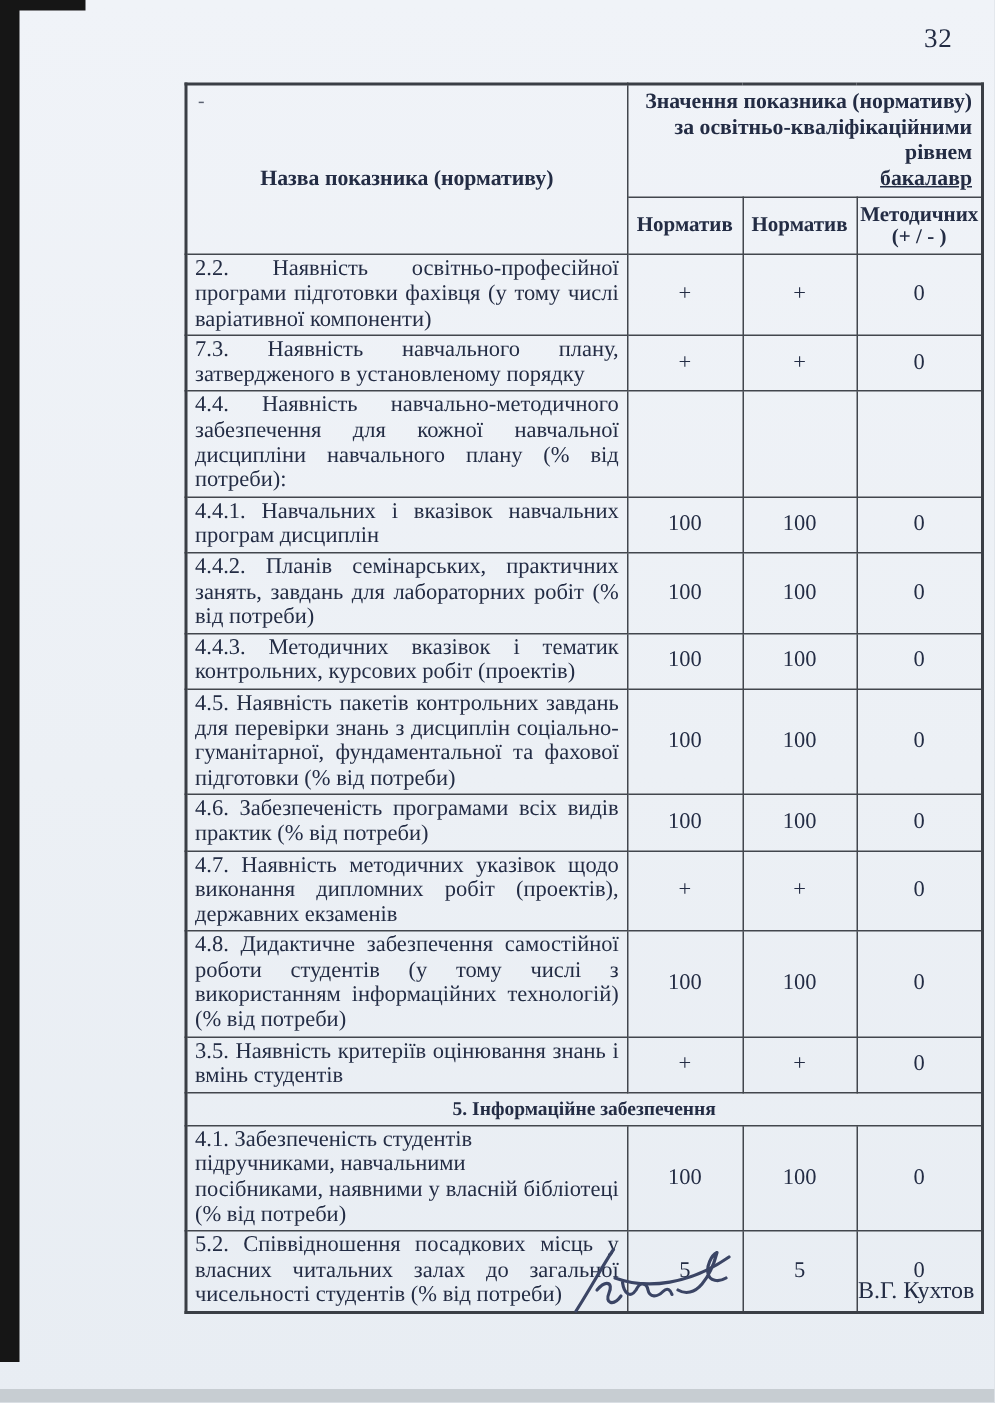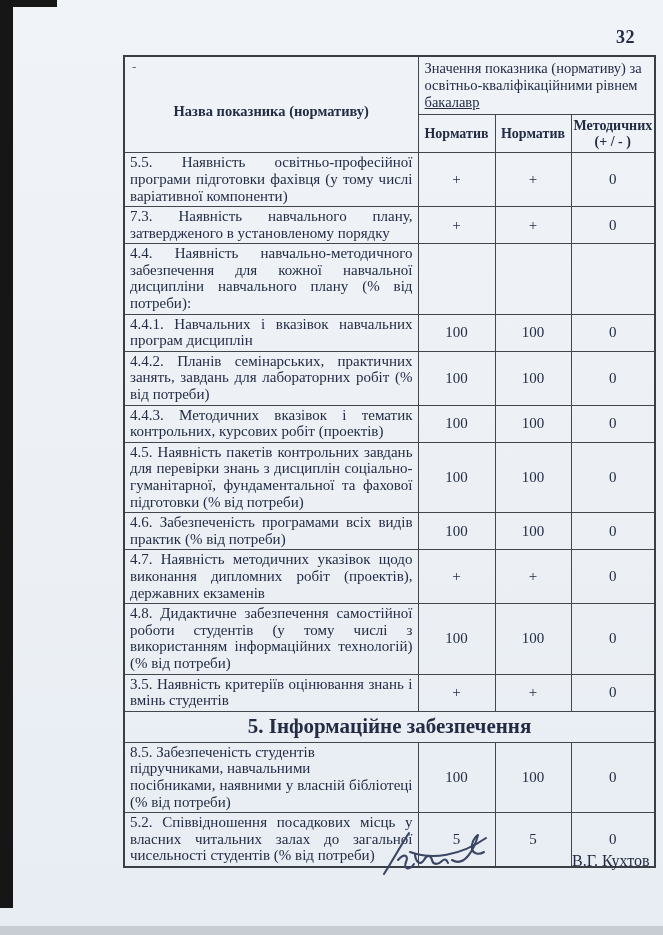--- a/index.html
+++ b/index.html
@@ -26,24 +26,23 @@
     width: 57px; height: 7px;
     background: #161616;
   }
   .scan-bottom {
     position: absolute; left: 0; bottom: 0;
     width: 663px; height: 9px;
     background: #c7cdd2;
   }
   .page-number {
     position: absolute;
-    top: 27px; right: 28px;
+    top: 15px; right: 28px;
     font-size: 18px;
     letter-spacing: 0.5px;
-    font-weight: bold;
   }
   table.tbl {
     position: absolute;
     left: 123px; top: 55px;
     width: 531px;
     border-collapse: collapse;
     table-layout: fixed;
     font-size: 15px;
     color: #232c44;
   }
@@ -61,23 +60,23 @@
     position: relative;
   }
   .corner-mark {
     position: absolute;
     left: 7px; top: 2px;
     font-weight: normal;
     color: #5a6070;
     font-size: 13px;
   }
   .h-group {
-    font-weight: normal;
+    font-weight: bold;
     font-size: 14.5px;
-    text-align: left;
+    text-align: right;
     line-height: 1.18;
     padding: 3px 6px;
     height: 46px;
     vertical-align: middle;
   }
   .h-group .u {
     display: block;
     text-decoration: underline;
   }
   .h-sub {
@@ -99,21 +98,21 @@
   }
   td.val {
     text-align: center;
     vertical-align: middle;
     font-size: 15px;
     padding: 0 2px;
   }
   td.section {
     text-align: center;
     font-weight: bold;
-    font-size: 21px;
+    font-size: 13px;
     padding: 2px 4px 3px 4px;
   }
   .footer-role {
     position: absolute;
     left: 104px; top: 852px;
     font-size: 16px;
   }
   .footer-name {
     position: absolute;
     left: 528px; top: 852px;
@@ -164,21 +163,21 @@
       </tr>
       <tr>
         <th class="h-sub">Норматив</th>
         <th class="h-sub">Норматив</th>
         <th class="h-sub">Методичних
 (+ / - )</th>
       </tr>
     </thead>
     <tbody>
     <tr>
-      <td class="lbl">5.5. Наявність освітньо-професійної програми підготовки фахівця (у тому числі варіативної компоненти)</td>
+      <td class="lbl">2.2. Наявність освітньо-професійної програми підготовки фахівця (у тому числі варіативної компоненти)</td>
       <td class="val">+</td>
       <td class="val">+</td>
       <td class="val">0</td>
     </tr>
 
     <tr>
       <td class="lbl">7.3. Наявність навчального плану, затвердженого в установленому порядку</td>
       <td class="val">+</td>
       <td class="val">+</td>
       <td class="val">0</td>
@@ -245,21 +244,21 @@
       <td class="val">+</td>
       <td class="val">+</td>
       <td class="val">0</td>
     </tr>
 
     <tr>
       <td class="section" colspan="4">5. Інформаційне забезпечення</td>
     </tr>
 
     <tr>
-      <td class="lbl">8.5. Забезпеченість студентів
+      <td class="lbl">4.1. Забезпеченість студентів
 підручниками, навчальними
 посібниками, наявними у власній бібліотеці (% від потреби)</td>
       <td class="val">100</td>
       <td class="val">100</td>
       <td class="val">0</td>
     </tr>
 
     <tr>
       <td class="lbl">5.2. Співвідношення посадкових місць у власних читальних залах до загальної чисельності студентів (% від потреби)</td>
       <td class="val">5</td>

